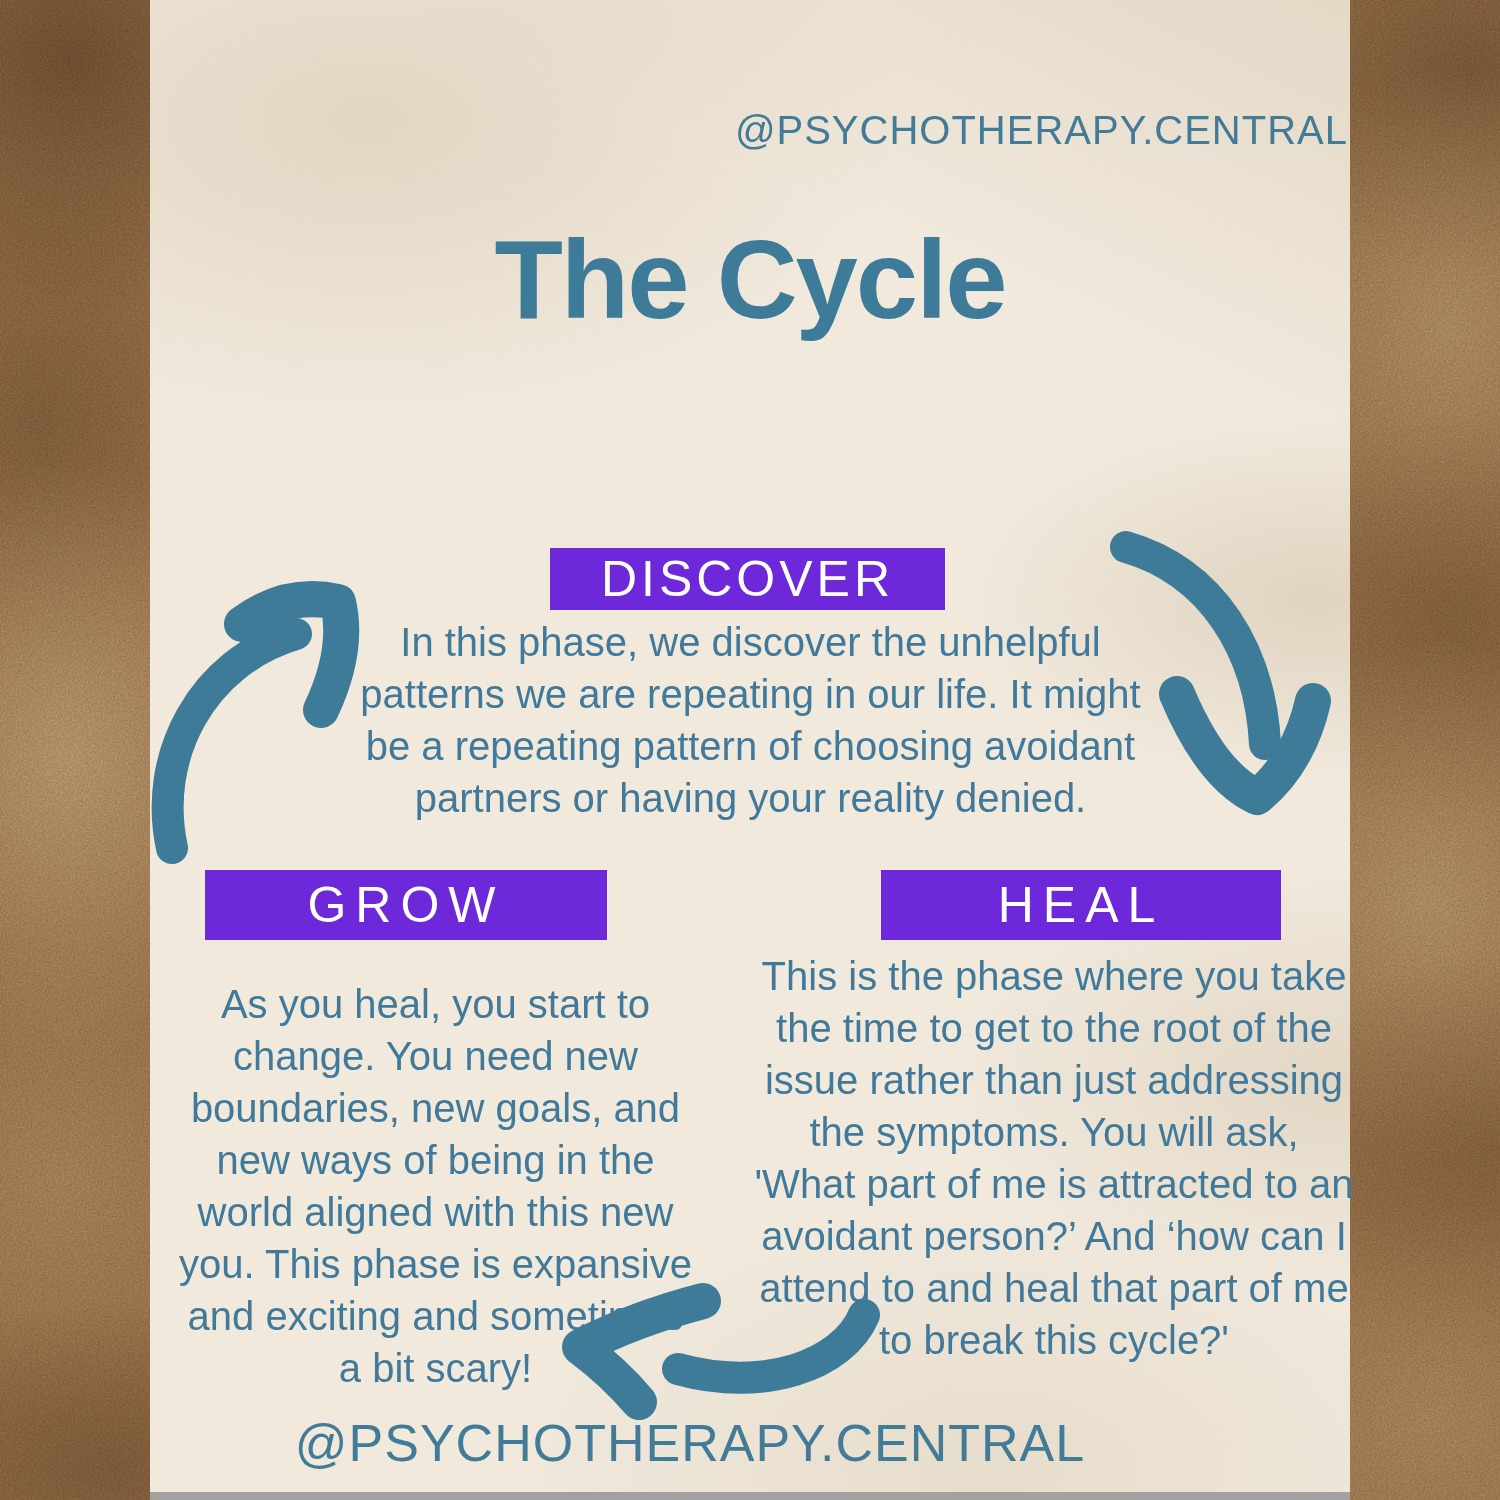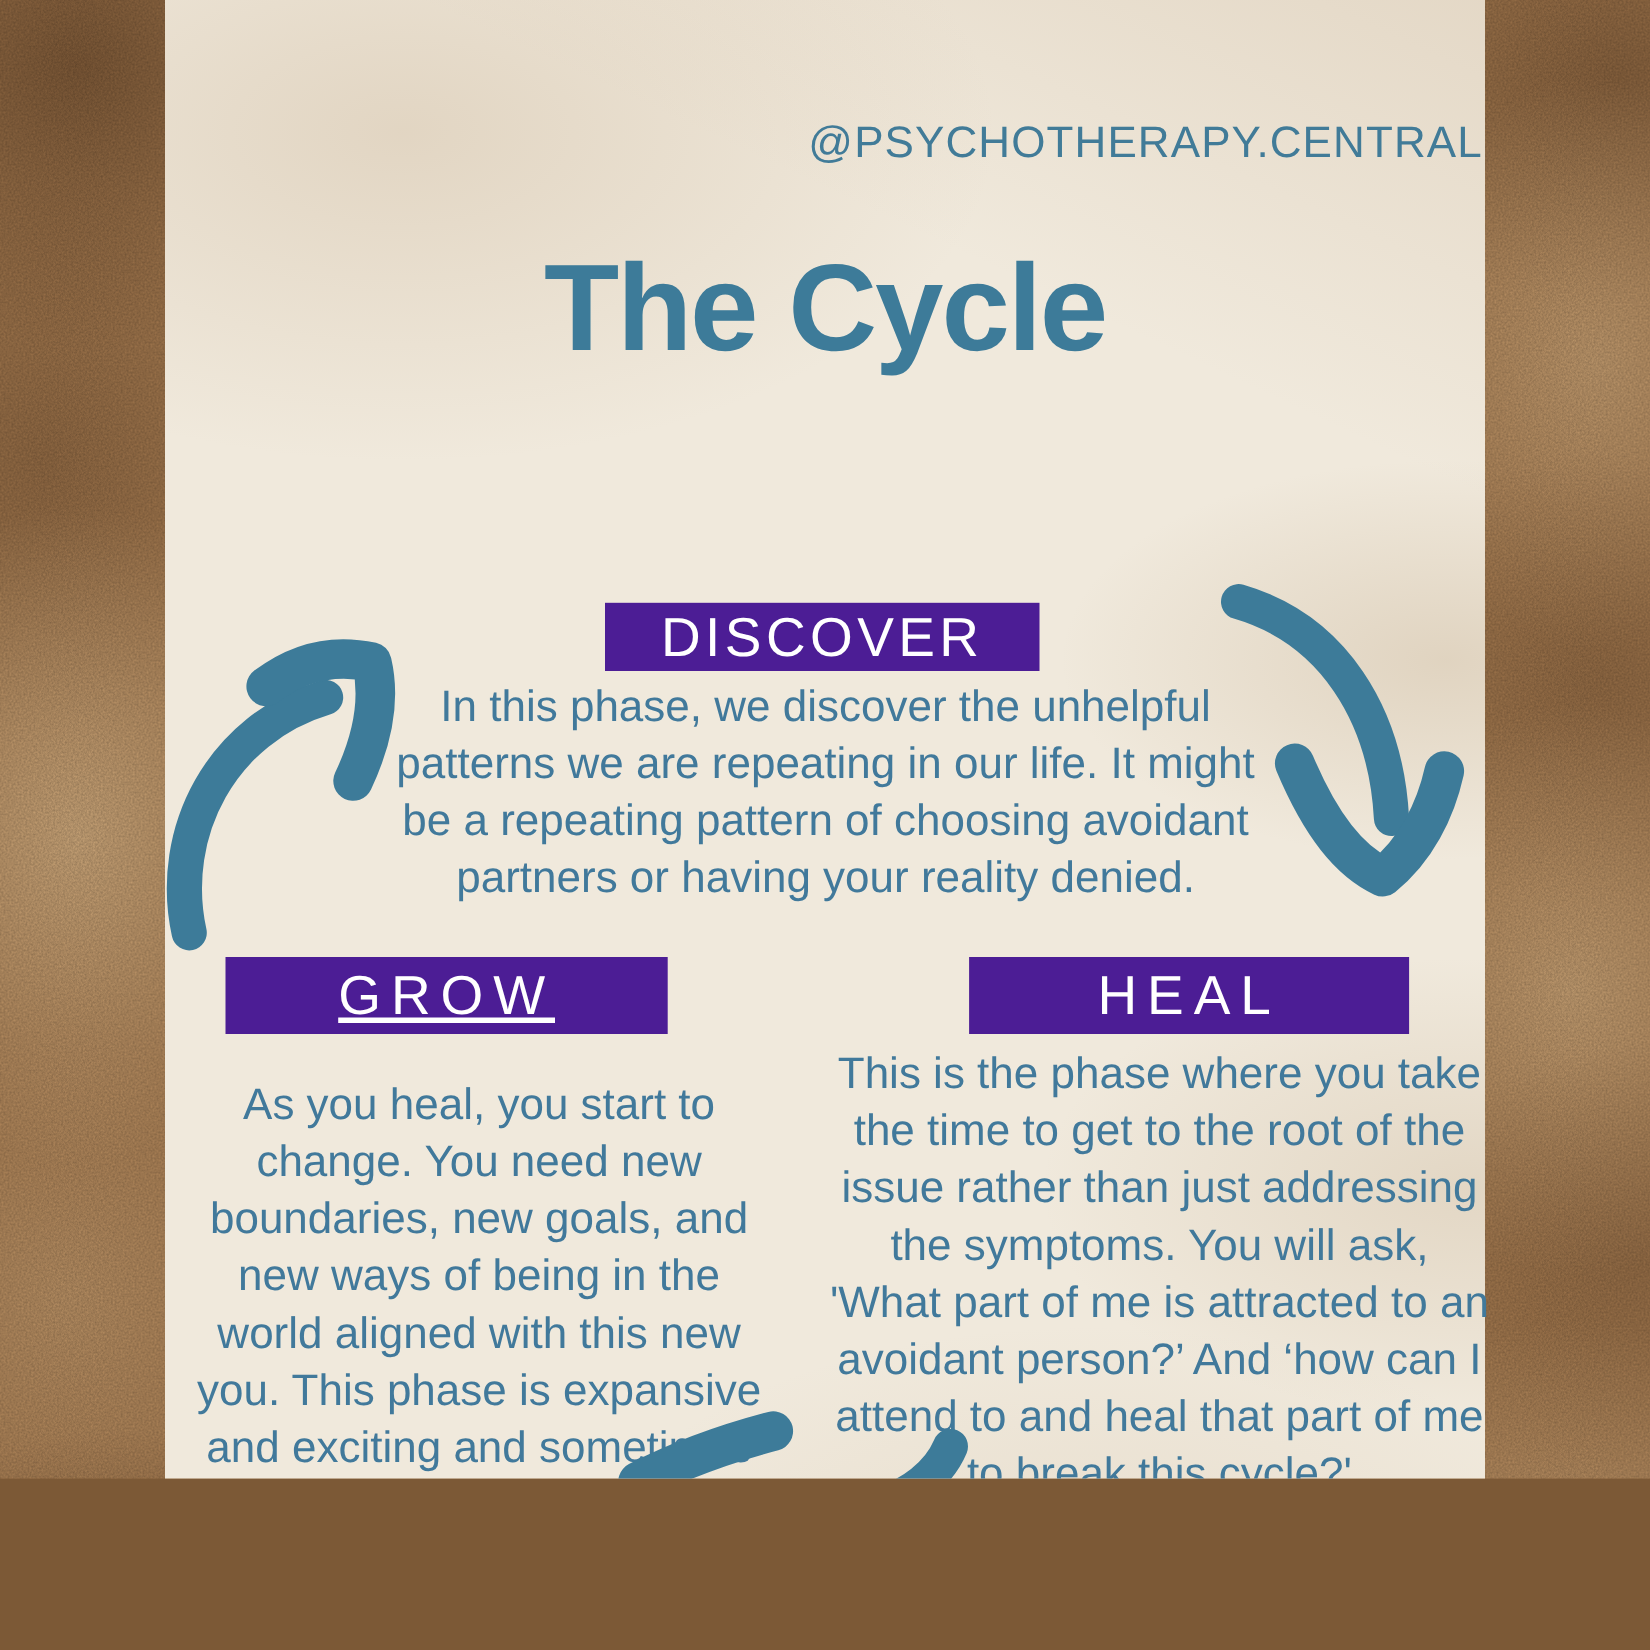--- a/index.html
+++ b/index.html
@@ -1,17 +1,17 @@
 <!DOCTYPE html>
 <html><head>
 <meta charset="utf-8">
 <style>
   html,body{margin:0;padding:0;background:#7c5936;}
   .stage{
-    position:relative;width:1500px;height:1344px;overflow:hidden;
+    position:relative;width:1500px;height:1500px;overflow:hidden;
     font-family:"Liberation Sans",sans-serif;
   }
   .bg{position:absolute;left:0;top:0;}
   .panel{
     position:absolute;left:150px;top:0;width:1200px;height:1500px;
     background:
       radial-gradient(900px 500px at 18% 8%, rgba(193,168,136,0.30), rgba(193,168,136,0) 60%),
       linear-gradient(205deg, rgba(197,173,143,0.28) 0%, rgba(197,173,143,0) 22%),
       radial-gradient(500px 260px at 97% 40%, rgba(183,156,120,0.28), rgba(183,156,120,0) 70%),
       radial-gradient(560px 300px at 99% 72%, rgba(183,156,120,0.24), rgba(183,156,120,0) 70%),
@@ -24,25 +24,25 @@
   }
   .handle-top{
     position:absolute;top:108px;right:152px;
     font-size:40px;letter-spacing:1px;color:#417b98;
   }
   .title{
     position:absolute;left:150px;top:206px;width:1200px;text-align:center;
     font-size:112px;line-height:1.32;font-weight:bold;letter-spacing:-2px;color:#3d7b99;
   }
   .bar{
-    position:absolute;background:#4c1d95;color:#ffffff;
+    position:absolute;background:#6d28d9;color:#ffffff;
     display:flex;align-items:center;justify-content:center;
   }
   .bar-discover{left:550px;top:548px;width:395px;height:62px;font-size:50px;letter-spacing:4px;}
-  .bar-grow{left:205px;top:870px;width:402px;height:70px;font-size:50px;letter-spacing:9px;text-decoration:underline;}
+  .bar-grow{left:205px;top:870px;width:402px;height:70px;font-size:50px;letter-spacing:9px;}
   .bar-heal{left:833px;top:870px;width:400px;height:70px;font-size:50px;letter-spacing:9px;margin-left:48px;}
   .body-text{
     position:absolute;text-align:center;color:#41799b;
     font-size:40px;line-height:1.3;
   }
   .body-discover{left:358px;top:616px;width:785px;}
   .body-grow{left:173px;top:950px;width:525px;margin-top:28px;}
   .body-heal{left:738px;top:950px;width:600px;margin-left:16px;}
   .handle-bottom{
     position:absolute;left:150px;top:1413px;width:1080px;text-align:center;

